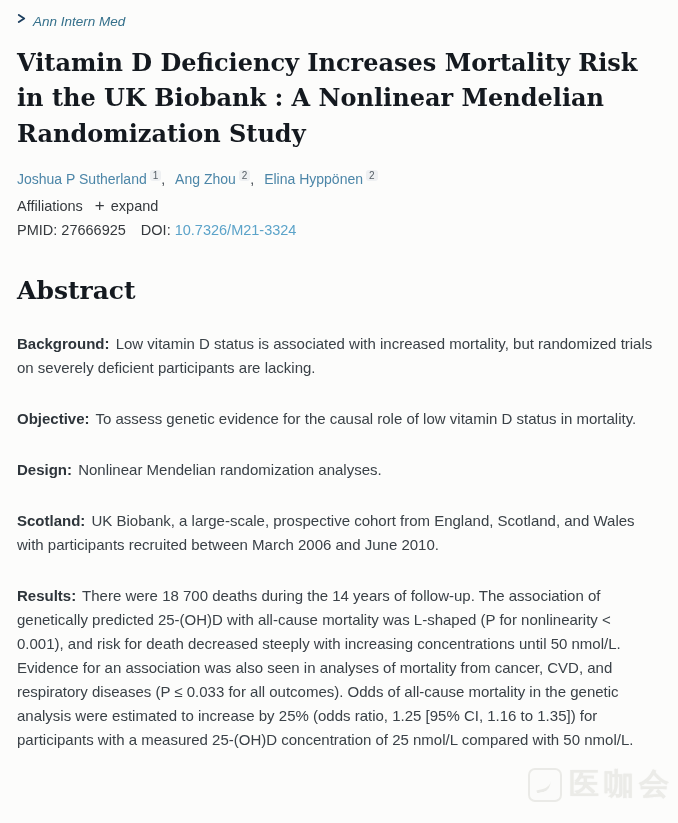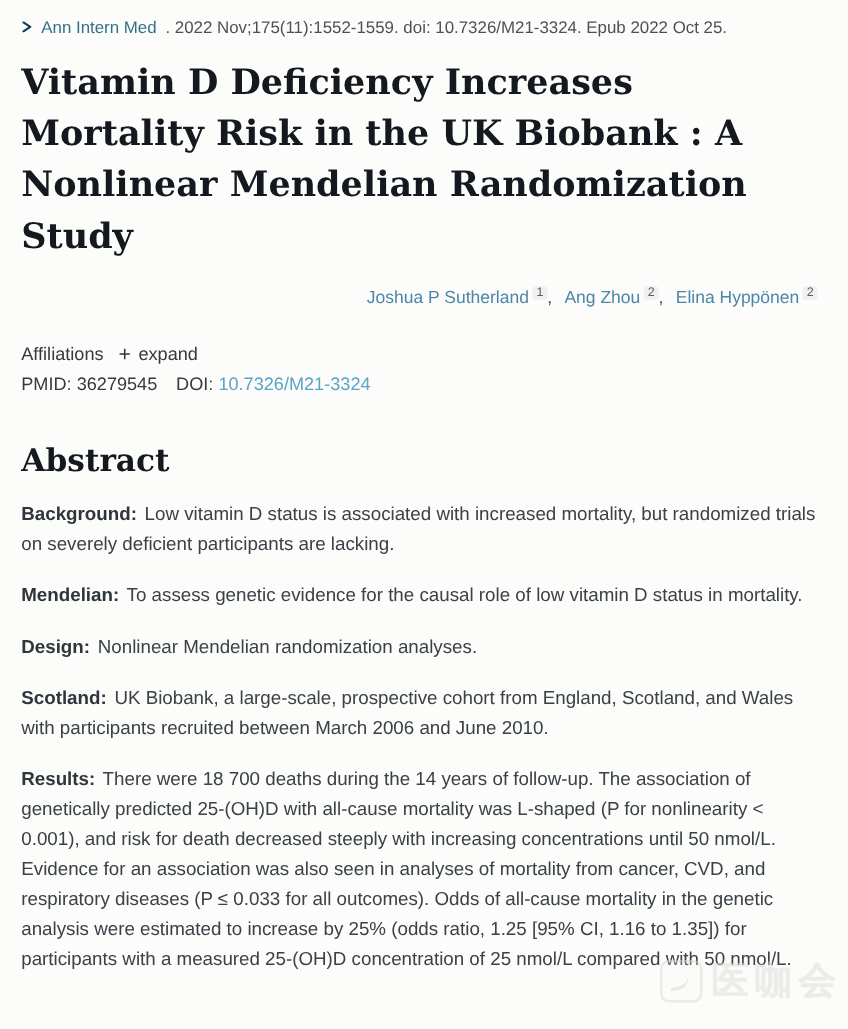--- a/index.html
+++ b/index.html
@@ -19,53 +19,53 @@
     display: flex;
     align-items: center;
     gap: 7px;
     font-size: 13.5px;
     color: #4b5257;
     margin-top: 5px;
     white-space: nowrap;
   }
   .citation .journal-btn {
     display: inline-flex;
-    align-items: center;
     gap: 7px;
     cursor: pointer;
+    font-style: italic;
   }
   .citation a { color: #35708b; text-decoration: none; }
   .chev { width: 9px; height: 9px; flex: 0 0 auto; }
 
   
   .title {
     font-family: "DejaVu Serif", "Liberation Serif", serif;
-    font-size: 28px;
+    font-size: 24px;
     line-height: 1.47;
     font-weight: 700;
     color: #14191f;
     margin: 16px 0 0 0;
   }
 
   
-  .authors { margin-top: 19px; font-size: 14px; color: #3c434a; text-align: right; }
+  .authors { margin-top: 19px; font-size: 14px; color: #3c434a; }
   .authors a { color: #4c86a8; text-decoration: none; }
   .author { margin-right: 6px; }
   sup.aff {
     font-size: 10px;
     color: #555e66;
     background: #eef0f2;
     border-radius: 3px;
     padding: 0 3px;
     margin-left: 3px;
   }
 
   
   .aff-row {
-    margin-top: 30px;
+    margin-top: 10px;
     font-size: 14.5px;
     color: #35393d;
     display: flex;
     align-items: center;
     gap: 12px;
   }
   .expand-btn {
     display: inline-flex;
     align-items: center;
     gap: 6px;
@@ -83,21 +83,21 @@
   .abstract-heading {
     font-family: "DejaVu Serif", "Liberation Serif", serif;
     font-size: 25px;
     font-weight: 700;
     color: #14191f;
     margin: 38px 0 0 0;
   }
   p.sec {
     font-size: 15px;
     line-height: 24px;
-    margin: 17px 0 0 0;
+    margin: 27px 0 0 0;
     color: #3a4147;
   }
   p.sec b { color: #2e353b; margin-right: 2px; }
 
   
   .watermark {
     position: absolute;
     top: 764px;
     right: 4px;
     display: flex;
@@ -137,21 +137,20 @@
 
 <div class="page">
 
   <div class="citation">
     <span class="journal-btn">
       <svg class="chev" viewBox="0 0 10 10">
         <polyline points="2,1 8,5 2,9" fill="none" stroke="#1c3e5e" stroke-width="2" stroke-linecap="round" stroke-linejoin="round"></polyline>
       </svg>
       <a href="#">Ann Intern Med</a>
     </span>
-    <span>. 2022 Nov;175(11):1552-1559. doi: 10.7326/M21-3324. Epub 2022 Oct 25.</span>
   </div>
 
   <h1 class="title">Vitamin D Deficiency Increases Mortality Risk in the UK Biobank : A Nonlinear Mendelian Randomization Study</h1>
 
   <div class="authors">
     <span class="author">
       <a href="#">Joshua P Sutherland</a><sup class="aff">1</sup><span>,</span>
     </span>
     <span class="author">
       <a href="#">Ang Zhou</a><sup class="aff">2</sup><span>,</span>
@@ -164,32 +163,32 @@
   <div class="aff-row">
     <span>Affiliations</span>
     <span class="expand-btn">
       <span class="plus-glyph">+</span>
       <span>expand</span>
     </span>
   </div>
 
   <div class="ids-row">
     <span>PMID:</span>
-    <span>36279545</span>
+    <span>27666925</span>
     <span class="doi-part">
       <span>DOI:</span>
       <a href="#">10.7326/M21-3324</a>
     </span>
   </div>
 
   <h2 class="abstract-heading">Abstract</h2>
 
   <p class="sec"><b>Background:</b> <span>Low vitamin D status is associated with increased mortality, but randomized trials on severely deficient participants are lacking.</span></p>
 
-  <p class="sec"><b>Mendelian:</b> <span>To assess genetic evidence for the causal role of low vitamin D status in mortality.</span></p>
+  <p class="sec"><b>Objective:</b> <span>To assess genetic evidence for the causal role of low vitamin D status in mortality.</span></p>
 
   <p class="sec"><b>Design:</b> <span>Nonlinear Mendelian randomization analyses.</span></p>
 
   <p class="sec"><b>Scotland:</b> <span>UK Biobank, a large-scale, prospective cohort from England, Scotland, and Wales with participants recruited between March 2006 and June 2010.</span></p>
 
 
 
   <p class="sec"><b>Results:</b> <span>There were 18 700 deaths during the 14 years of follow-up. The association of genetically predicted 25-(OH)D with all-cause mortality was L-shaped (P for nonlinearity &lt; 0.001), and risk for death decreased steeply with increasing concentrations until 50 nmol/L. Evidence for an association was also seen in analyses of mortality from cancer, CVD, and respiratory diseases (P ≤ 0.033 for all outcomes). Odds of all-cause mortality in the genetic analysis were estimated to increase by 25% (odds ratio, 1.25 [95% CI, 1.16 to 1.35]) for participants with a measured 25-(OH)D concentration of 25 nmol/L compared with 50 nmol/L.</span></p>
 
 </div>

